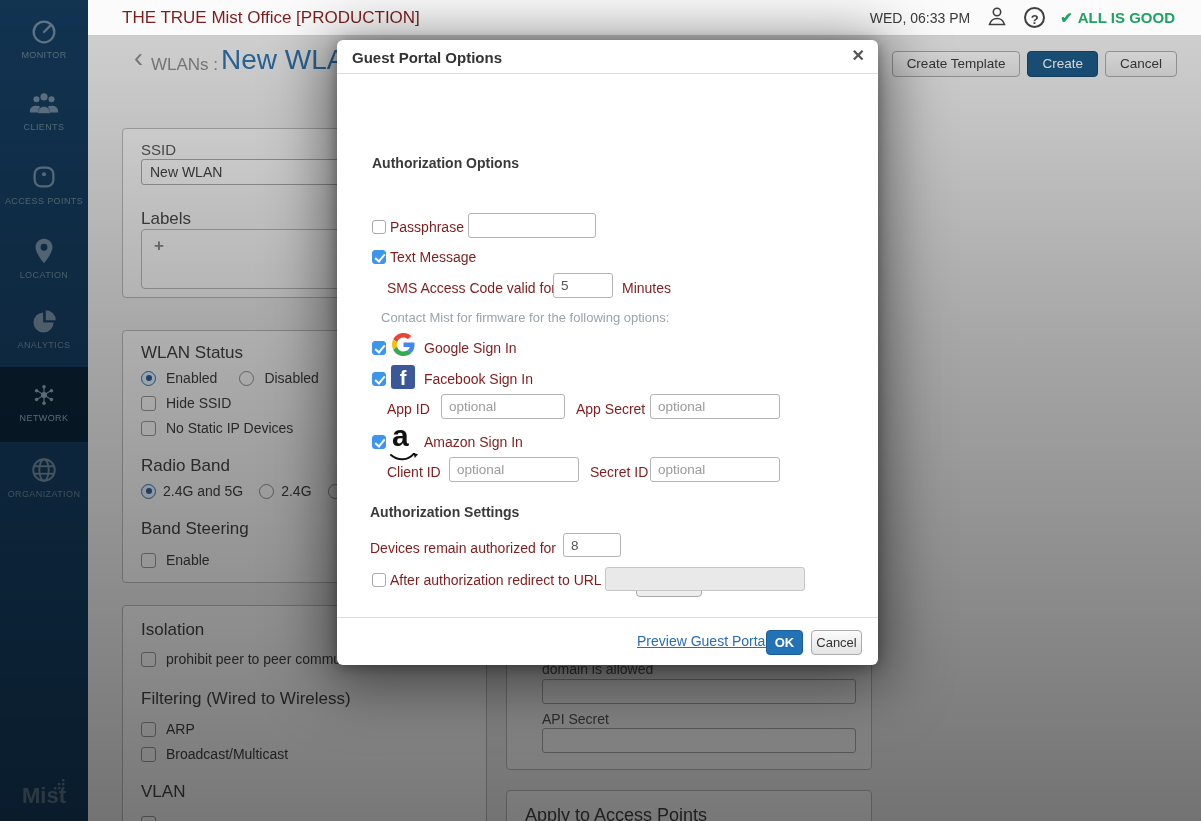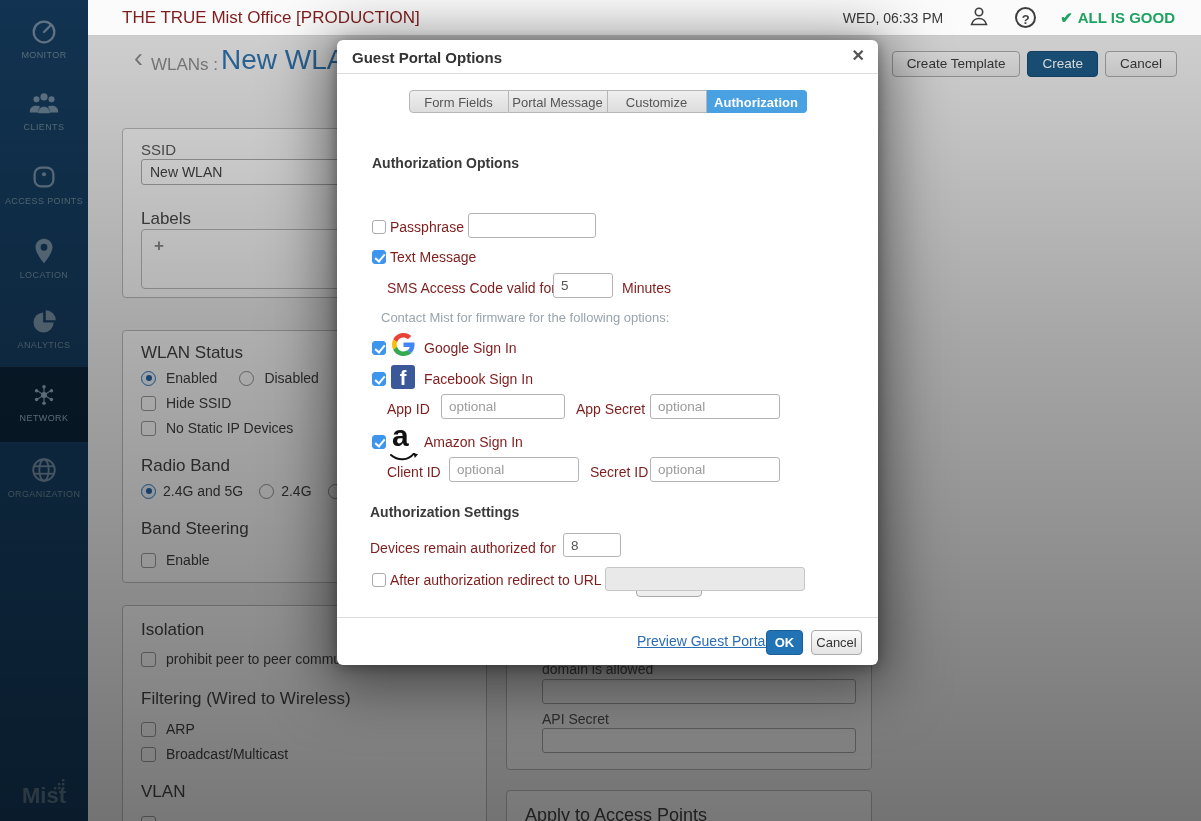--- a/index.html
+++ b/index.html
@@ -12,21 +12,21 @@
   .nav-item{position:absolute;left:0;width:88px;text-align:center;color:#7d93a6;cursor:pointer;}
   .nav-item svg{display:block;margin:0 auto 4px auto;}
   .nav-label{font-size:9px;letter-spacing:.4px;color:#64808f;}
   .nav-active-bg{position:absolute;left:0;top:367px;width:88px;height:75px;background:#0a2236;}
   .mist-logo{position:absolute;left:0;bottom:12px;width:88px;text-align:center;font-size:22px;font-weight:bold;color:#5b7486;}
   .mist-dots{position:absolute;top:-12px;left:52px;}
 
   
   .topbar{position:absolute;left:88px;top:0;width:1113px;height:35px;background:#fbfbfb;border-bottom:1px solid #c9c9c9;z-index:60;}
   .topbar-title{position:absolute;left:34px;top:0;line-height:35px;font-size:17px;color:#7f1d1d;}
-  .topbar-right{position:absolute;right:26px;top:0;height:35px;display:flex;align-items:center;gap:24px;}
+  .topbar-right{position:absolute;right:26px;top:0;height:35px;display:flex;align-items:center;gap:15px;}
   .dt{font-size:14px;color:#3b3b3b;}
   .help-icon{width:21px;height:21px;border:2px solid #3f3f3f;border-radius:50%;color:#3f3f3f;font-weight:bold;font-size:13px;line-height:21px;text-align:center;box-sizing:border-box;cursor:pointer;}
   .status-good{font-size:15px;font-weight:bold;color:#1ea362;display:flex;align-items:center;gap:5px;cursor:pointer;}
 
   
   .content{position:absolute;left:88px;top:36px;width:1113px;height:785px;background:#f0f0f0;z-index:5;}
   .crumb-back{position:absolute;left:46px;top:12px;font-size:27px;color:#8a8a8a;line-height:20px;cursor:pointer;}
   .crumb{position:absolute;left:63px;top:19px;font-size:17px;color:#8a8a8a;cursor:pointer;}
   .crumb-title{position:absolute;left:133px;top:8px;font-size:28px;color:#2f73ad;white-space:nowrap;}
   .btn-row{position:absolute;top:15px;right:24px;display:flex;gap:7px;}
@@ -275,23 +275,20 @@
     </div>
   </div>
 
   <div class="backdrop"></div>
 
   <div class="modal">
     <div class="modal-title">Guest Portal Options</div>
     <div class="modal-close">✕</div>
     <div class="modal-hdiv"></div>
 
-    <div class="tabs">
-      <span class="tab" style="width:100px">Form Fields</span><span class="tab" style="width:99px">Portal Message</span><span class="tab" style="width:99px">Customize</span><span class="tab active" style="width:100px">Authorization</span>
-    </div>
 
     <div class="m-head" style="left:35px;top:115px;">Authorization Options</div>
 
     <span class="mcb" style="left:35px;top:180px;"></span>
     <span class="m-label abs" style="left:53px;top:179px;">Passphrase</span>
     <input class="m-in" style="left: 131px; top: 173px; width: 128px;">
 
     <span class="mcb checked" style="left:35px;top:210px;"></span>
     <span class="m-label abs" style="left:53px;top:209px;">Text Message</span>
 

